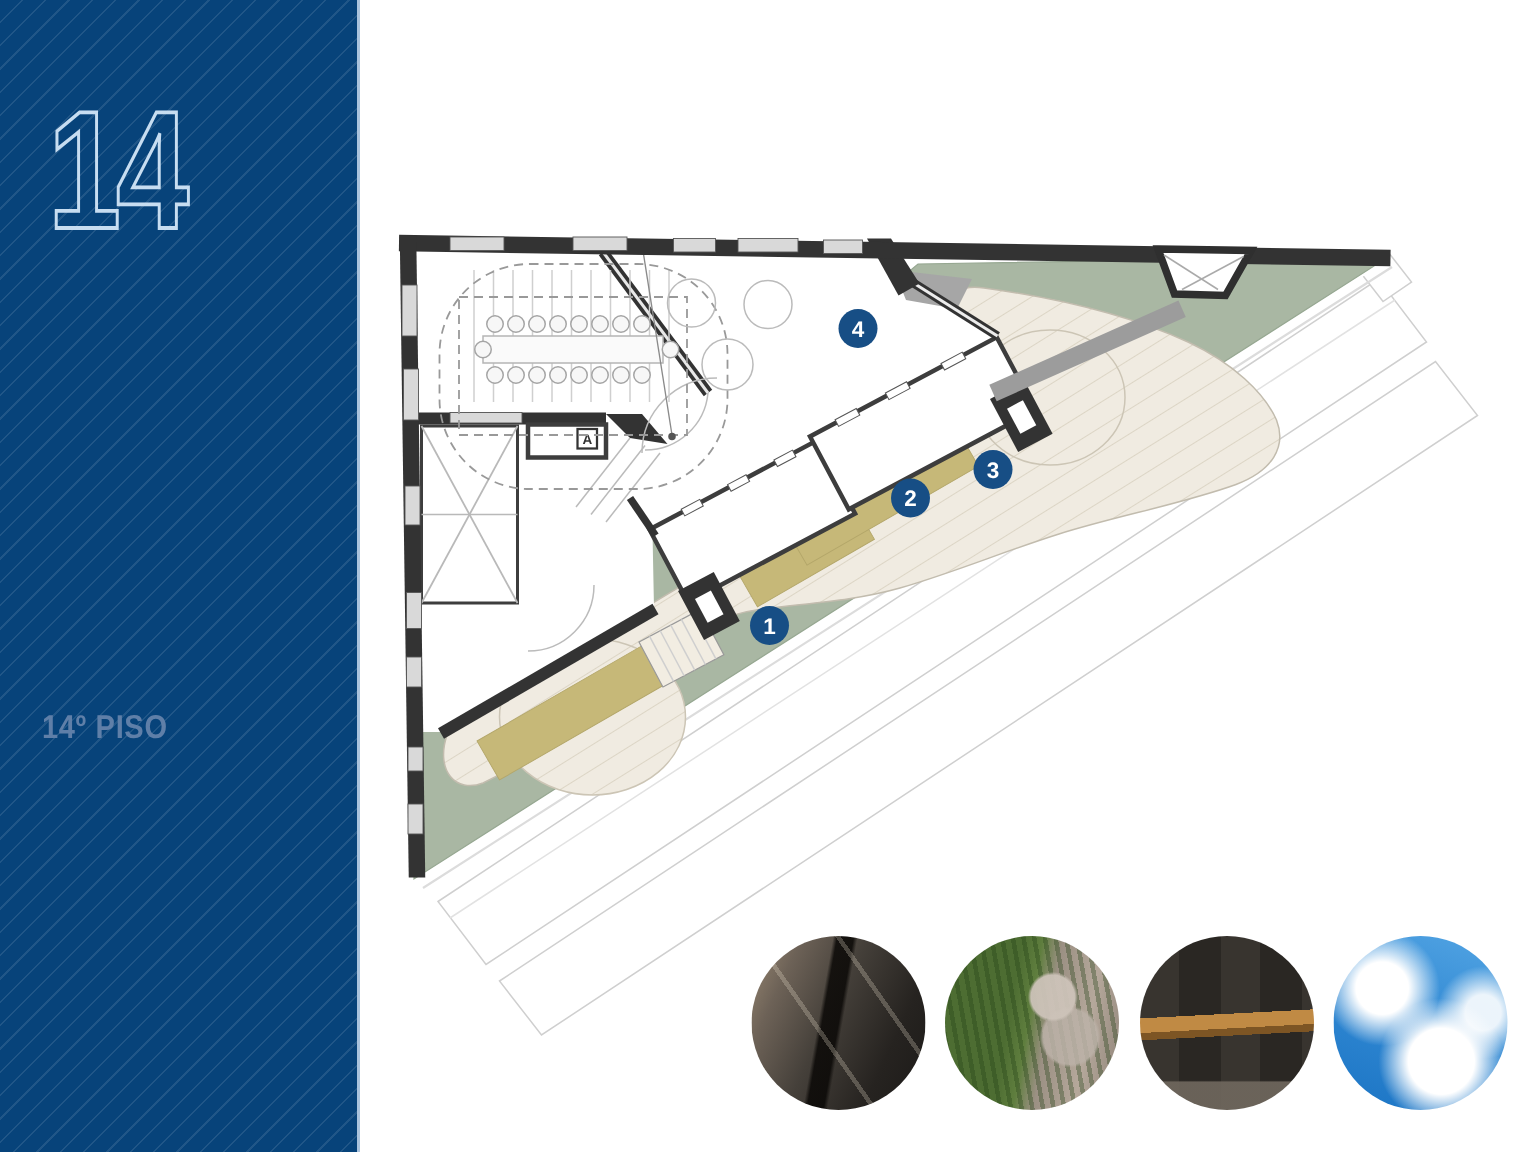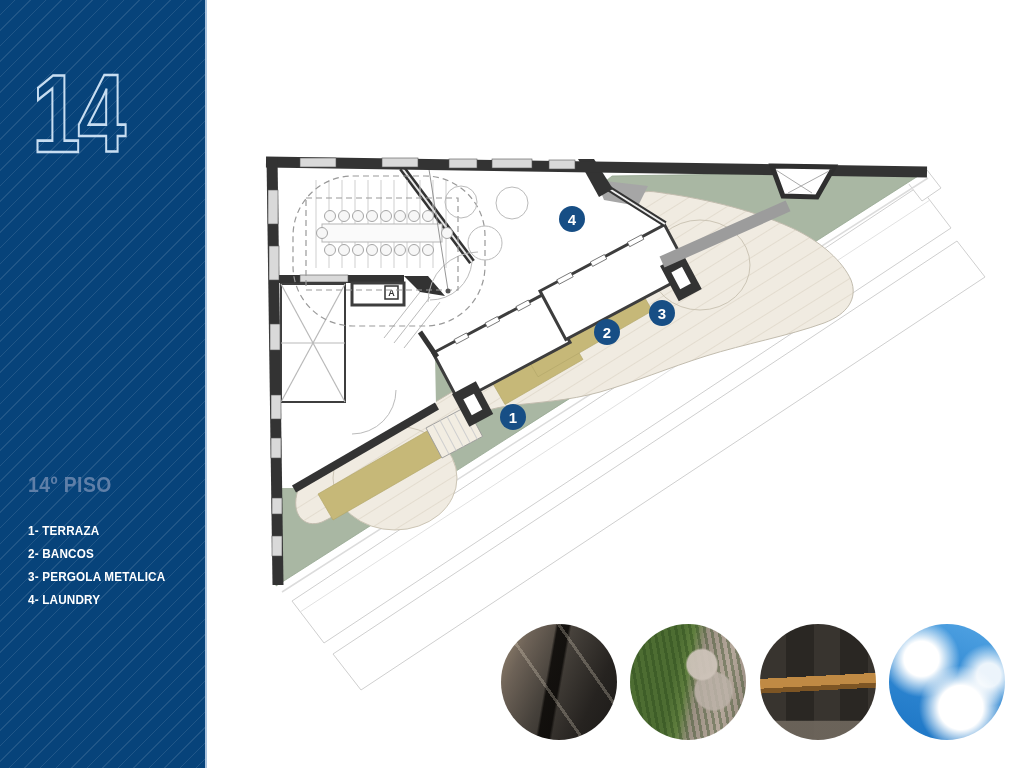--- a/index.html
+++ b/index.html
@@ -1,21 +1,21 @@
 <!DOCTYPE html>
 <html style="--sidebar-bg: #07437A; --stripe: rgba(255,255,255,0.10); --floor-label: #5F7FA8; --terrace-green: #A9B7A3; --deck: #F0EBE1; --deck-line: #DCD5C5; --planter: #C6B878; --wall: #333333; --window: #D9D9D9; --marker: #174E85;"><head>
 <meta charset="utf-8">
 <style>
   html,body{margin:0;padding:0;background:#fff;}
   #page{position:relative;width:1024px;height:768px;overflow:hidden;
         font-family:"Liberation Sans",sans-serif;background:#fff;}
 
   
   .sidebar{position:absolute;left:0;top:0;width:205px;height:768px;
-           background:var(--sidebar-bg,#07437A);border-right:2px solid #aac3dd;}
+           background:var(--sidebar-bg,#07437A);border-right:2px solid #aac3dd;padding-left:33px;}
   .sidebar .stripes{position:absolute;inset:0;pointer-events:none;
       background:repeating-linear-gradient(135deg,
         rgba(255,255,255,0) 0 10px, var(--stripe,rgba(255,255,255,.10)) 10px 11px);}
   .bignum-wrap{position:absolute;left:8px;top:50px;}
   .floor-label{position:absolute;left:28px;top:472px;
       color:var(--floor-label,#5F7FA8);font-size:22px;font-weight:bold;
       letter-spacing:.5px;transform:scaleX(.88);transform-origin:left top;white-space:nowrap;}
   .legend{position:absolute;left:28px;top:519px;}
   .legend-item{color:#fff;font-size:13px;font-weight:bold;line-height:23px;
       letter-spacing:.2px;transform:scaleX(.9);transform-origin:left top;white-space:nowrap;}
@@ -283,25 +283,19 @@
   </svg>
 
   <div class="sidebar">
     <div class="stripes"></div>
     <div class="bignum-wrap">
       <svg width="185" height="120">
         <text x="0" y="0" transform="translate(24,102) scale(0.78,1)" font-family="Liberation Sans, sans-serif" font-size="112" font-weight="bold" letter-spacing="-4" fill="none" stroke="#C7DDF1" stroke-width="2.5">14</text>
       </svg>
     </div>
     <div class="floor-label">14º PISO</div>
-    <div class="legend">
-      <div class="legend-item">1- TERRAZA</div>
-      <div class="legend-item">2- BANCOS</div>
-      <div class="legend-item">3- PERGOLA METALICA</div>
-      <div class="legend-item">4- LAUNDRY</div>
-    </div>
   </div>
 
   <div class="photo" id="photo-0" title="pergola-metal-structure"></div>
   <div class="photo" id="photo-1" title="grass-and-gravel-terrace"></div>
   <div class="photo" id="photo-2" title="wood-bench-on-dark-wall"></div>
   <div class="photo" id="photo-3" title="blue-sky-with-clouds"></div>
 </div>
 
 </body></html>

